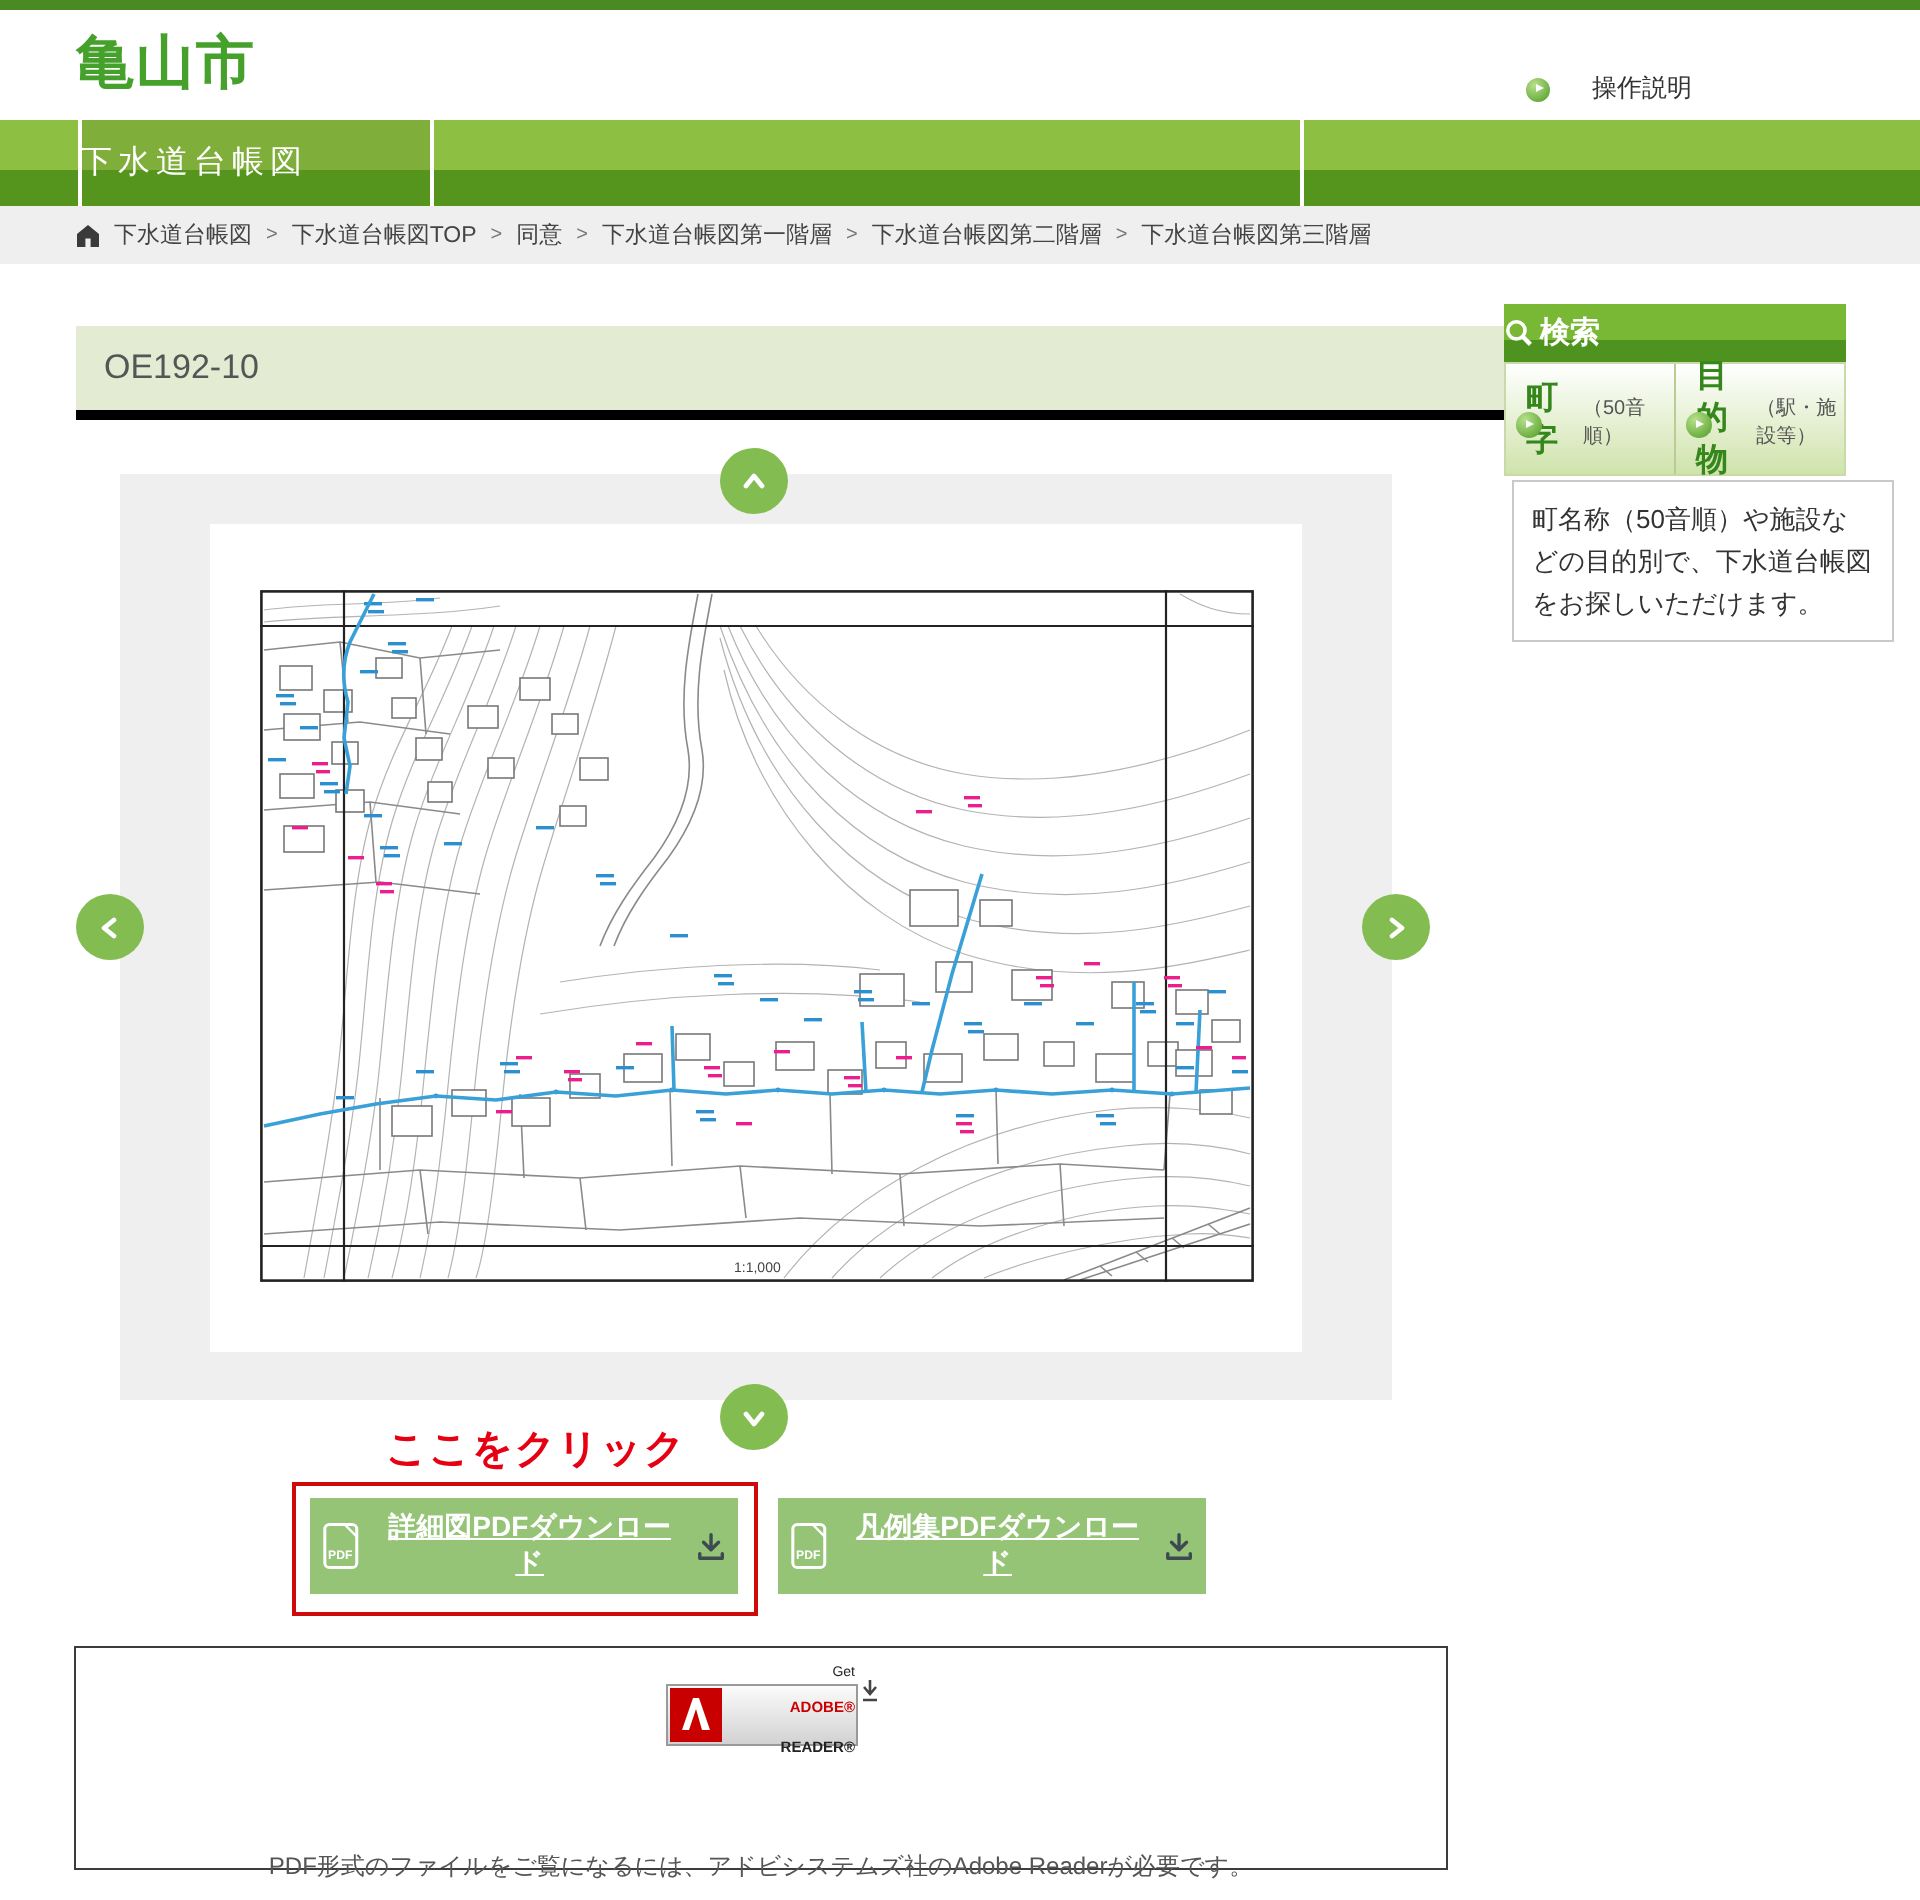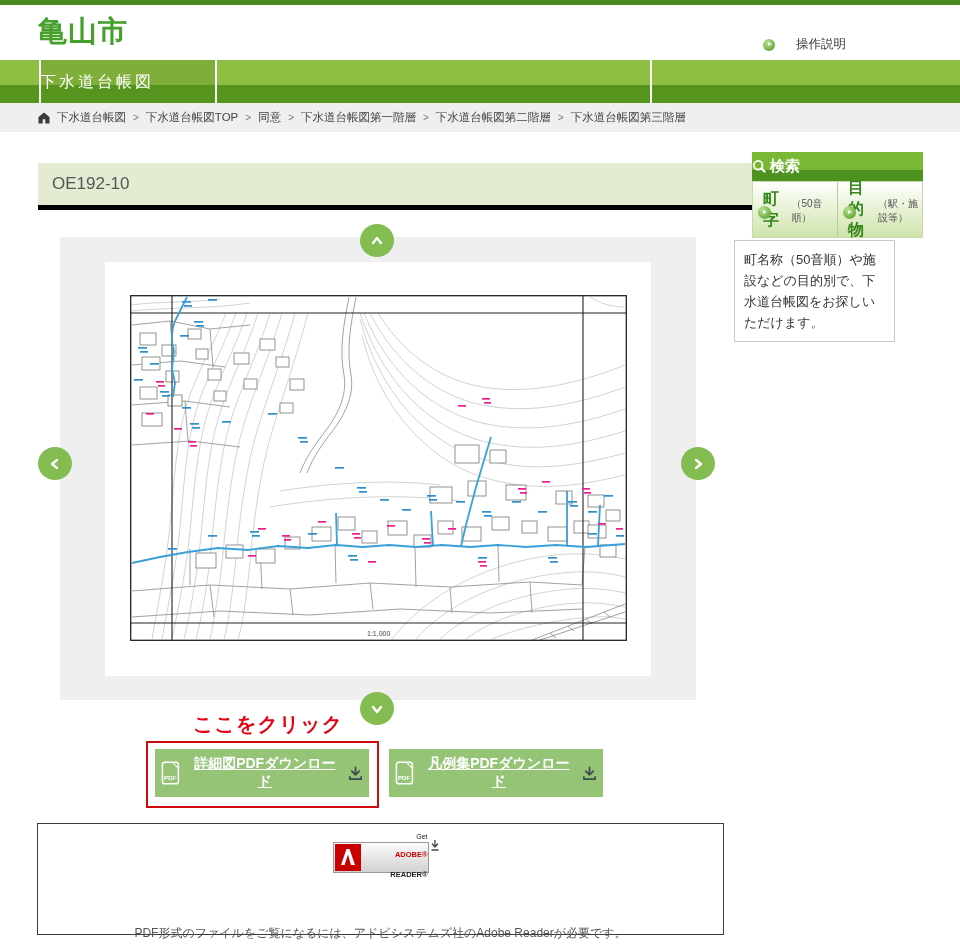--- a/index.html
+++ b/index.html
@@ -67,21 +67,21 @@
                background:linear-gradient(#79b834 62%,#4e9220 62%);display:flex;align-items:center;
                justify-content:flex-start;gap:3px;color:#fff;font-size:15px;font-weight:bold;}
   .search-tabs{left:752px;top:181px;width:171px;height:57px;display:flex;border:1px solid #c9d9a9;
                box-sizing:border-box;background:linear-gradient(#ffffff,#cfe3ab);}
   .search-tab{position:relative;flex:1;display:flex;flex-direction:row;align-items:center;
               justify-content:center;cursor:pointer;}
   .search-tab + .search-tab{border-left:1px solid #b9cc96;}
   .search-tab .t1{font-size:16px;font-weight:bold;color:#35871c;padding-left:10px;}
   .search-tab .t2{font-size:10px;color:#555;margin-top:2px;}
   .search-tab .dot-icon{position:absolute;left:5px;top:24px;width:13px;height:13px;}
-  .search-desc{left:734px;top:240px;width:161px;box-sizing:border-box;background:#fff;
+  .search-desc{left:756px;top:240px;width:191px;box-sizing:border-box;background:#fff;
                border:1px solid #c9c9c9;padding:8px 9px;font-size:13px;color:#333;line-height:1.62;}
 </style>
 </head>
 <body>
 
 <div class="page">
 
   <div class="abs topstrip"></div>
 
   <div class="abs site-title">亀山市</div>

